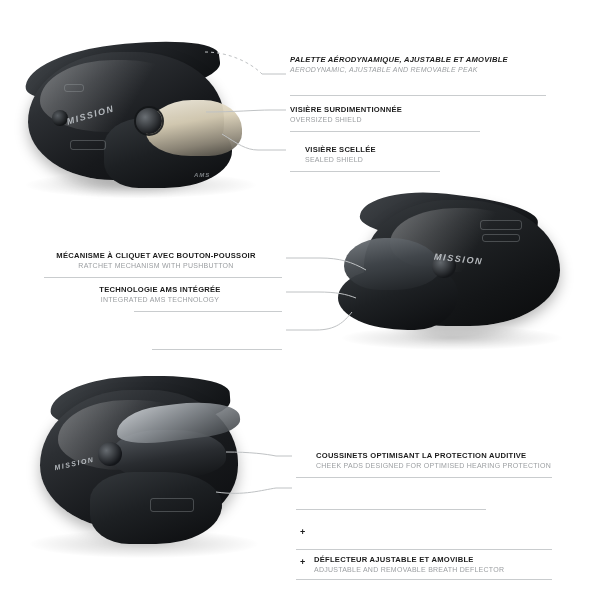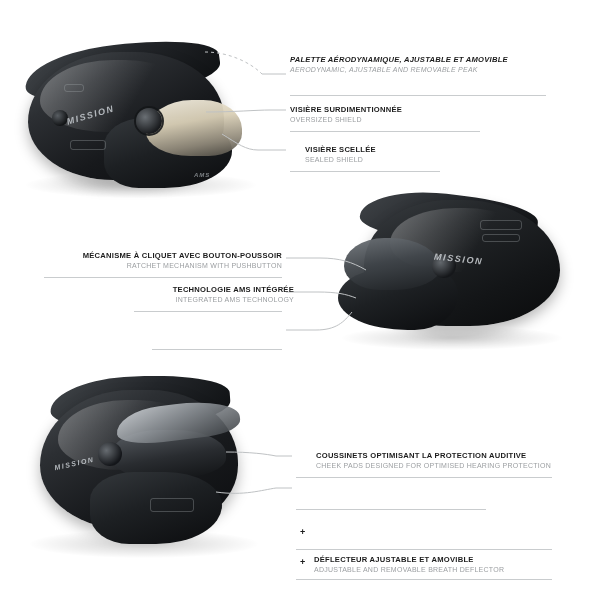--- a/index.html
+++ b/index.html
@@ -95,21 +95,21 @@
     white-space: nowrap;
   }
   .callout .en {
     font-size: 7px;
     color: #9b9ea1;
     letter-spacing: 0.25px;
     text-transform: uppercase;
     white-space: nowrap;
     margin-top: 1.5px;
   }
-  .callout.right-align { text-align: right; }
+  .callout.right-align { text-align: center; }
 
   .rule {
     position: absolute;
     background: #c9ccce;
     height: 1px;
   }
   .plus {
     position: absolute;
     color: #1b1b1b;
     font-size: 9px;
@@ -192,21 +192,21 @@
     <path d="M286,292 L318,292 C336,292 346,294 356,298" stroke="#bfc2c4" stroke-width="1" fill="none"></path>
     <path d="M286,330 L316,330 C336,330 344,322 352,312" stroke="#bfc2c4" stroke-width="1" fill="none"></path>
   </svg>
 
   <div class="callout right-align" style="left:30px; top:252px; width:252px;">
     <div class="fr">MÉCANISME À CLIQUET AVEC BOUTON-POUSSOIR</div>
     <div class="en">RATCHET MECHANISM WITH PUSHBUTTON</div>
   </div>
   <div class="rule" style="left:44px; top:277px; width:238px;"></div>
 
-  <div class="callout right-align" style="left:42px; top:286px; width:252px;">
+  <div class="callout right-align" style="left:34px; top:286px; width:252px;">
     <div class="fr">TECHNOLOGIE AMS INTÉGRÉE</div>
     <div class="en">INTEGRATED AMS TECHNOLOGY</div>
   </div>
   <div class="rule" style="left:134px; top:311px; width:148px;"></div>
 
   <div class="rule" style="left:152px; top:349px; width:130px;"></div>
 
   <div class="helmet-wrap" style="left:24px; top:368px; width:250px; height:192px;">
     <div class="shadow-ground" style="left:6px; top:162px; width:228px; height:28px;"></div>
 

